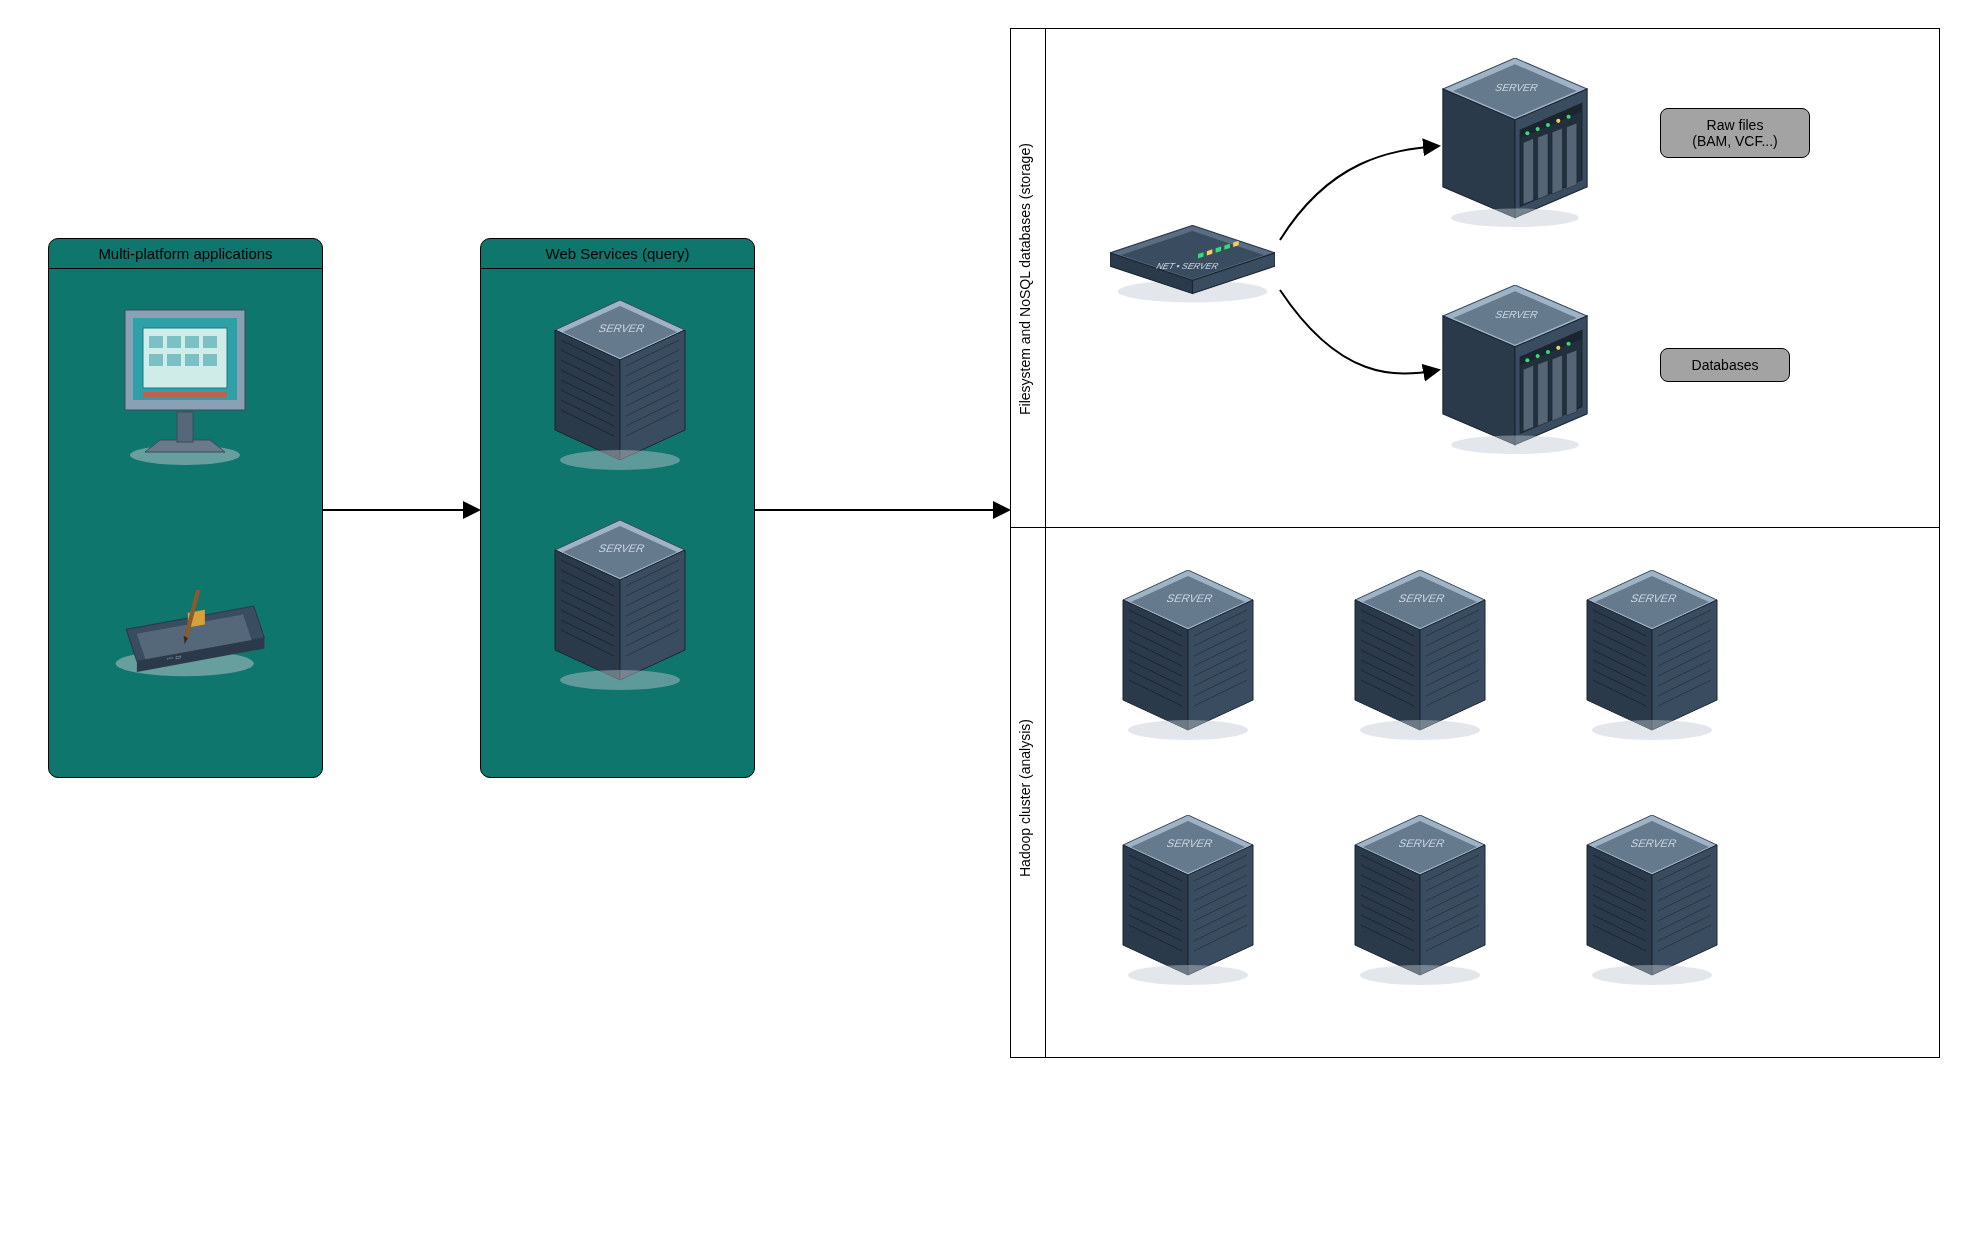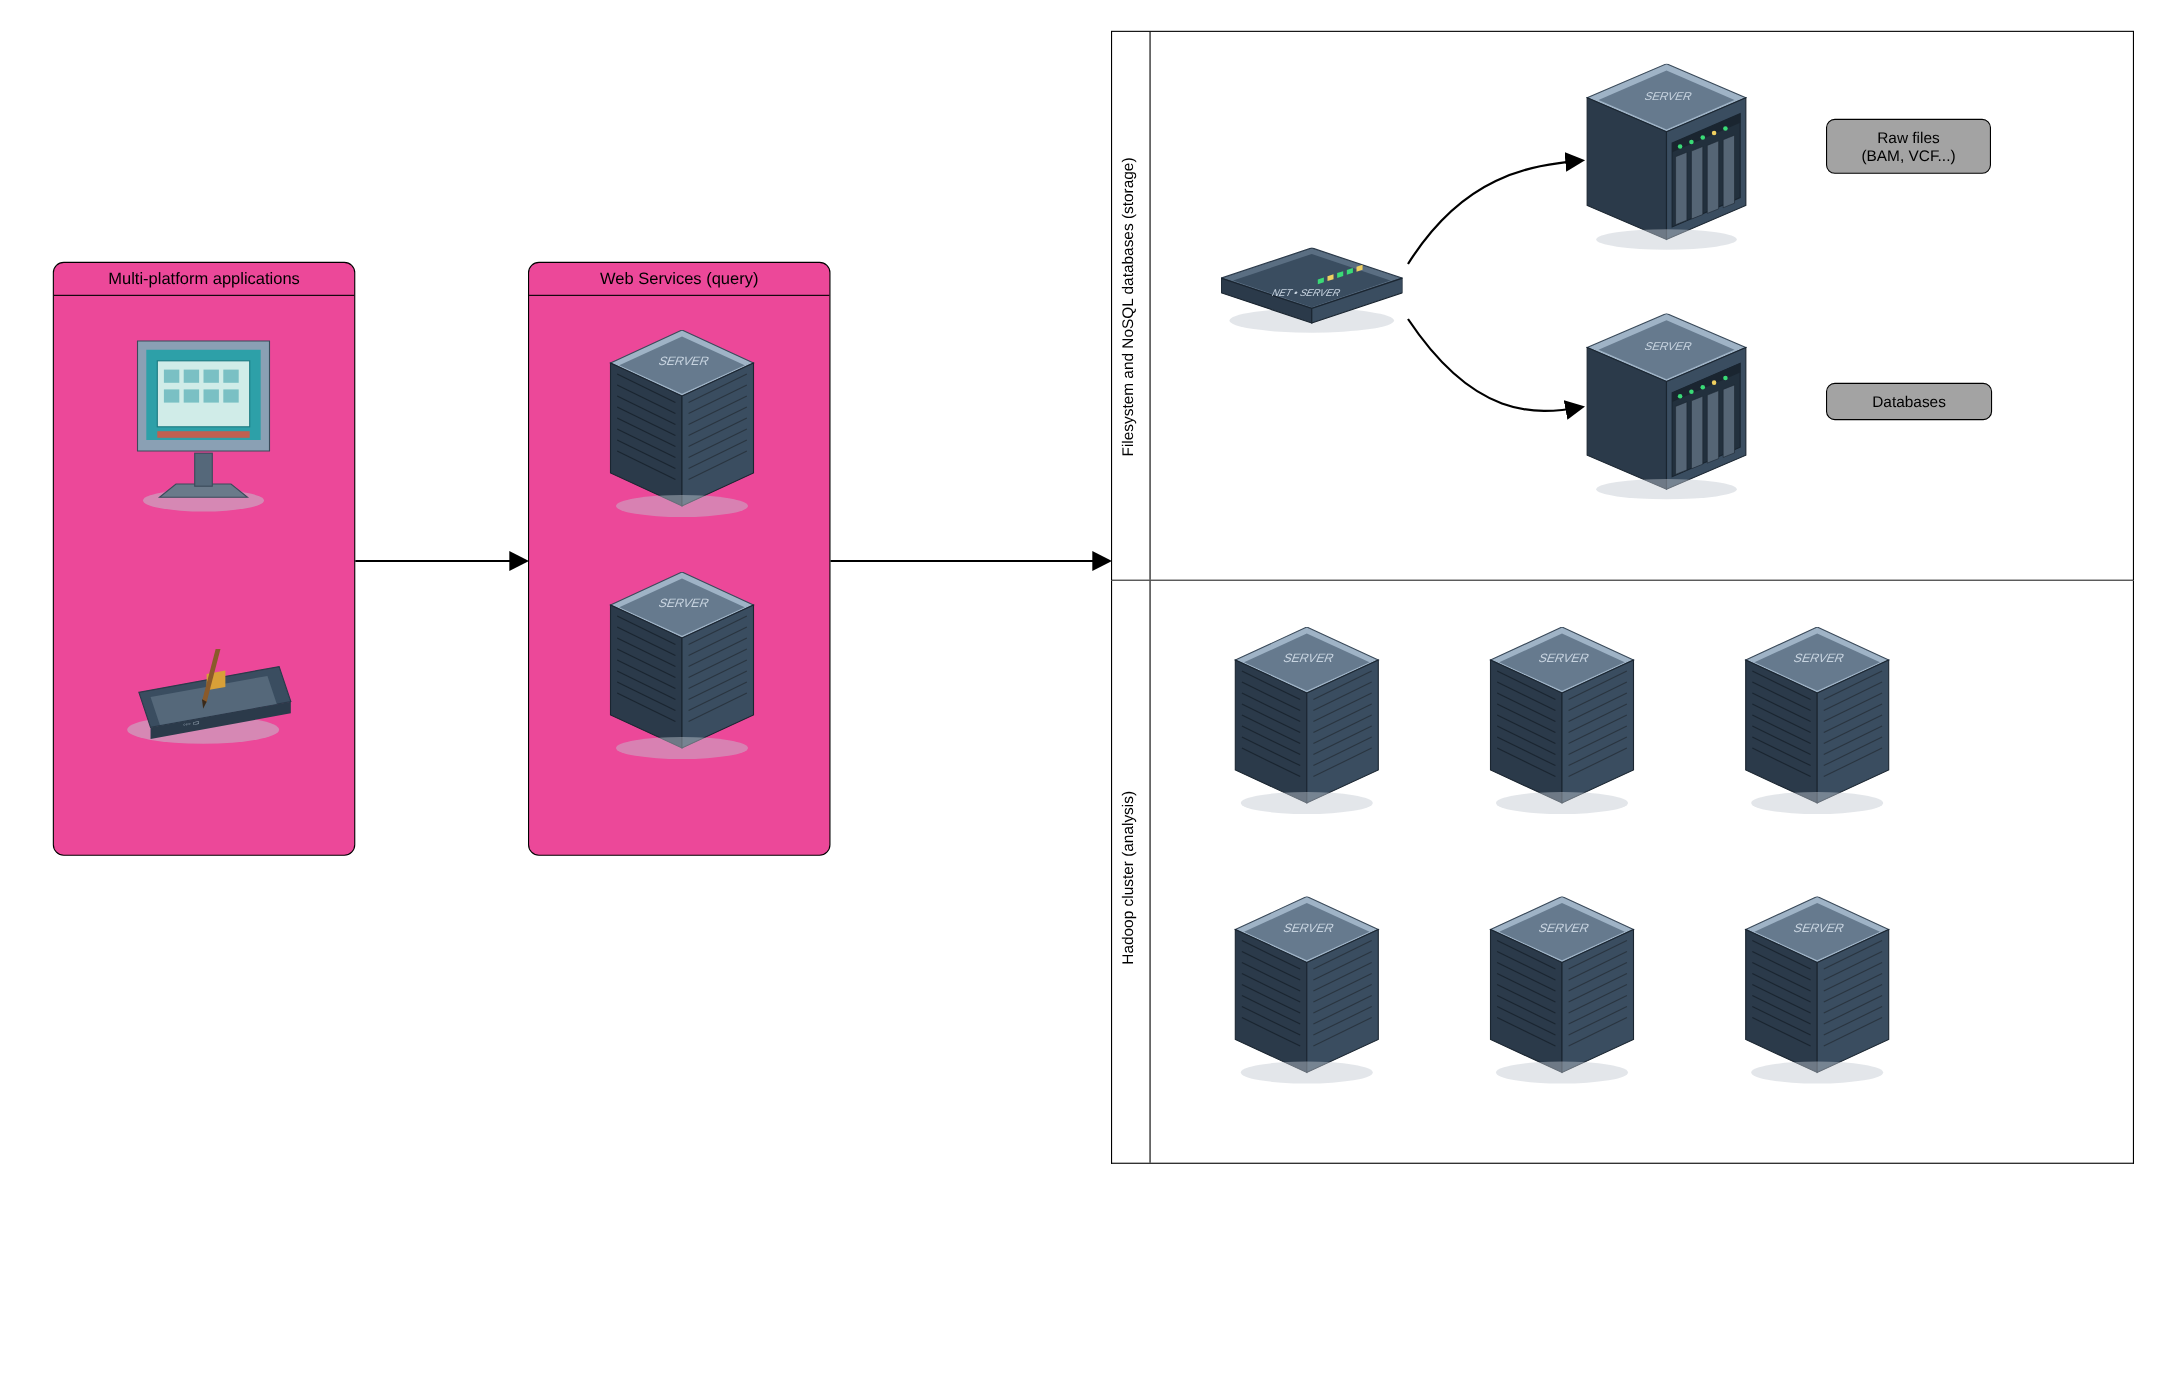--- a/index.html
+++ b/index.html
@@ -11,21 +11,21 @@
   .canvas {
     position: relative;
     width: 1963px;
     height: 1258px;
     background: #ffffff;
   }
   .box {
     position: absolute;
     border: 1px solid #000;
     border-radius: 10px;
-    background: #ec4899;
+    background: #0f766e;
     box-sizing: border-box;
   }
   .box-header {
     border-bottom: 1px solid #000;
     text-align: center;
     font-size: 15px;
     padding: 6px 4px;
   }
   .section {
     position: absolute;
@@ -227,21 +227,21 @@
 
   <svg class="device" style="left:1440px; top:58px;" width="150" height="170" viewBox="0 0 140 165">
     <use href="#storage-iso"></use>
   </svg>
   <svg class="device" style="left:1440px; top:285px;" width="150" height="170" viewBox="0 0 140 165">
     <use href="#storage-iso"></use>
   </svg>
 
   <div class="callout" style="left:1660px; top:108px; width:150px; white-space:pre-line;">Raw files
 (BAM, VCF...)</div>
-  <div class="callout" style="left:1660px; top:348px; width:151px;">Databases</div>
+  <div class="callout" style="left:1660px; top:348px; width:130px;">Databases</div>
 
   <div class="section" style="left:1010px; top:528px; width:930px; height:530px; border-top:none;">
     <div style="position:absolute; left:34px; top:0; bottom:0; border-left:1px solid #000;"></div>
     <div class="vlabel" style="left:6px; top:140px; height:260px;">Hadoop cluster (analysis)</div>
   </div>
 
   <svg class="device" style="left:1118px; top:570px;" width="140" height="175" viewBox="0 0 130 175">
       <use href="#server-iso"></use>
     </svg>
   <svg class="device" style="left:1350px; top:570px;" width="140" height="175" viewBox="0 0 130 175">

